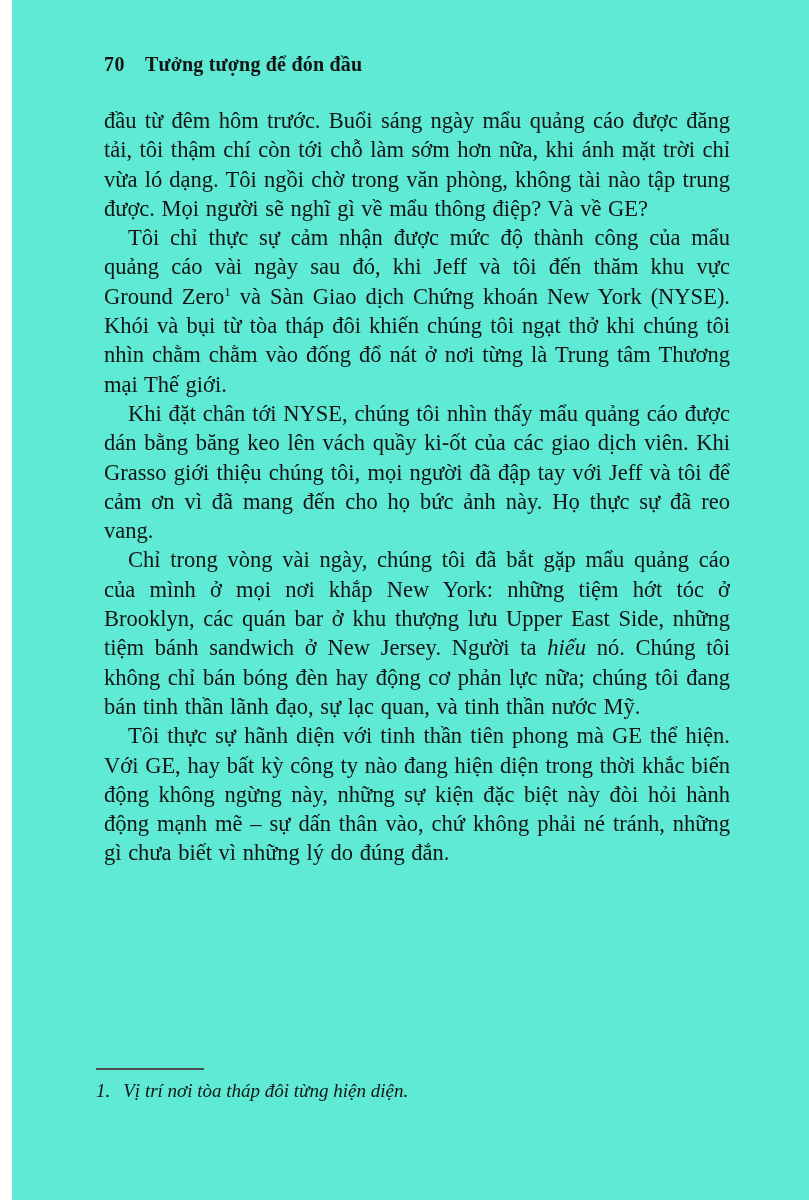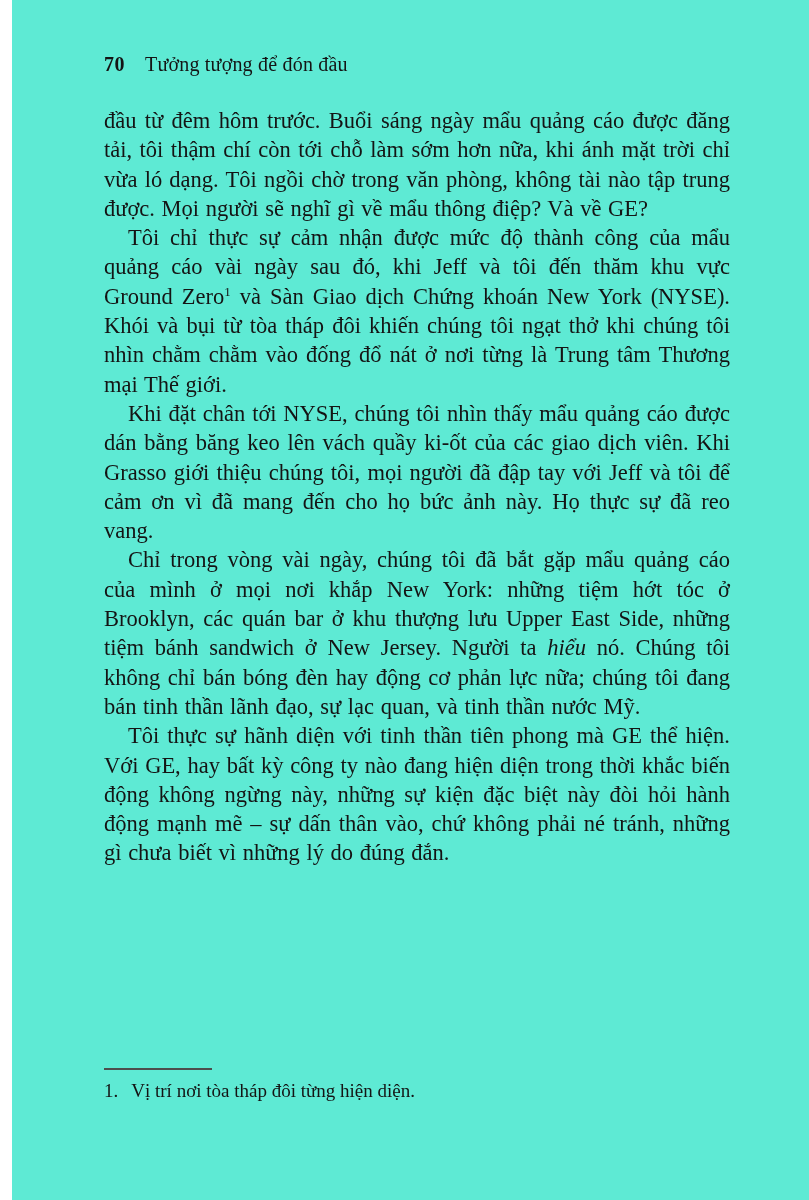--- a/index.html
+++ b/index.html
@@ -33,21 +33,21 @@
       align-items: baseline;
       font-size: 20px;
       line-height: 24px;
     }
     .pagenum {
       font-weight: 700;
       letter-spacing: 0.5px;
       margin-right: 20px;
     }
     .running-title {
-      font-weight: 400;
+      font-weight: 700;
       letter-spacing: 0.2px;
     }
     
     .body-text {
       position: absolute;
       top: 106px;
       left: 92px;
       width: 626px;
       font-size: 22.5px;
       line-height: 29.3px;
@@ -64,23 +64,24 @@
     sup.fn-ref {
       font-size: 13px;
       line-height: 0;
       vertical-align: super;
     }
     em.emph {
     }
     
     .footnote-area {
       position: absolute;
-      left: 92px;
+      left: 84px;
       top: 1068px;
       width: 626px;
+      font-style: italic;
     }
     .footnote-rule {
       width: 108px;
       height: 0;
       border-top: 2px solid #4d4d4d;
       margin-bottom: 9px;
     }
     .footnote {
       margin: 0;
       font-size: 19px;

